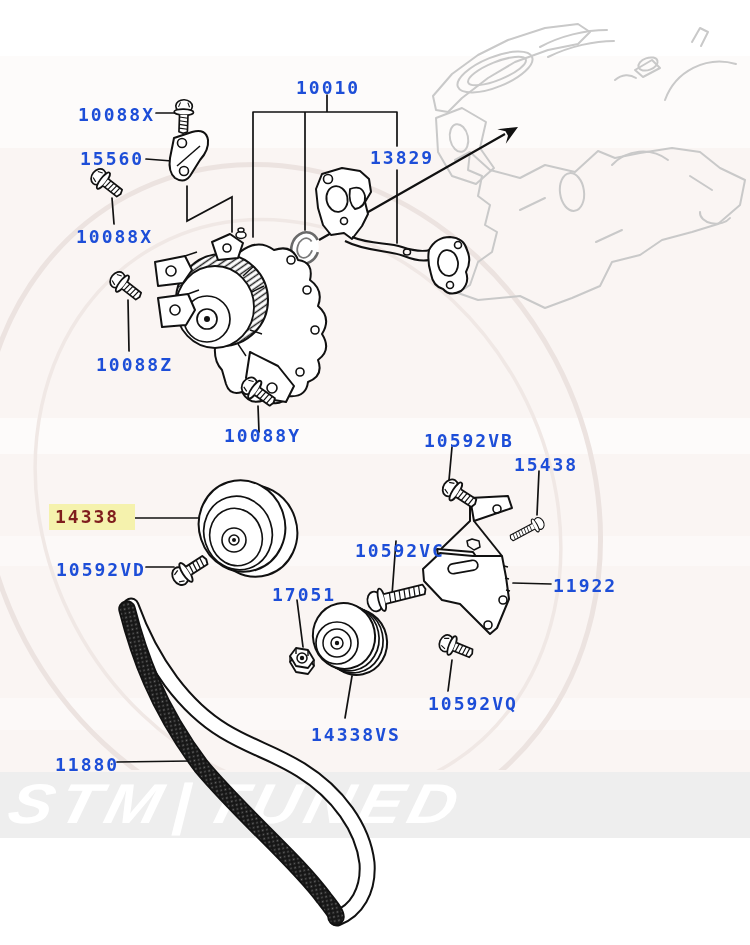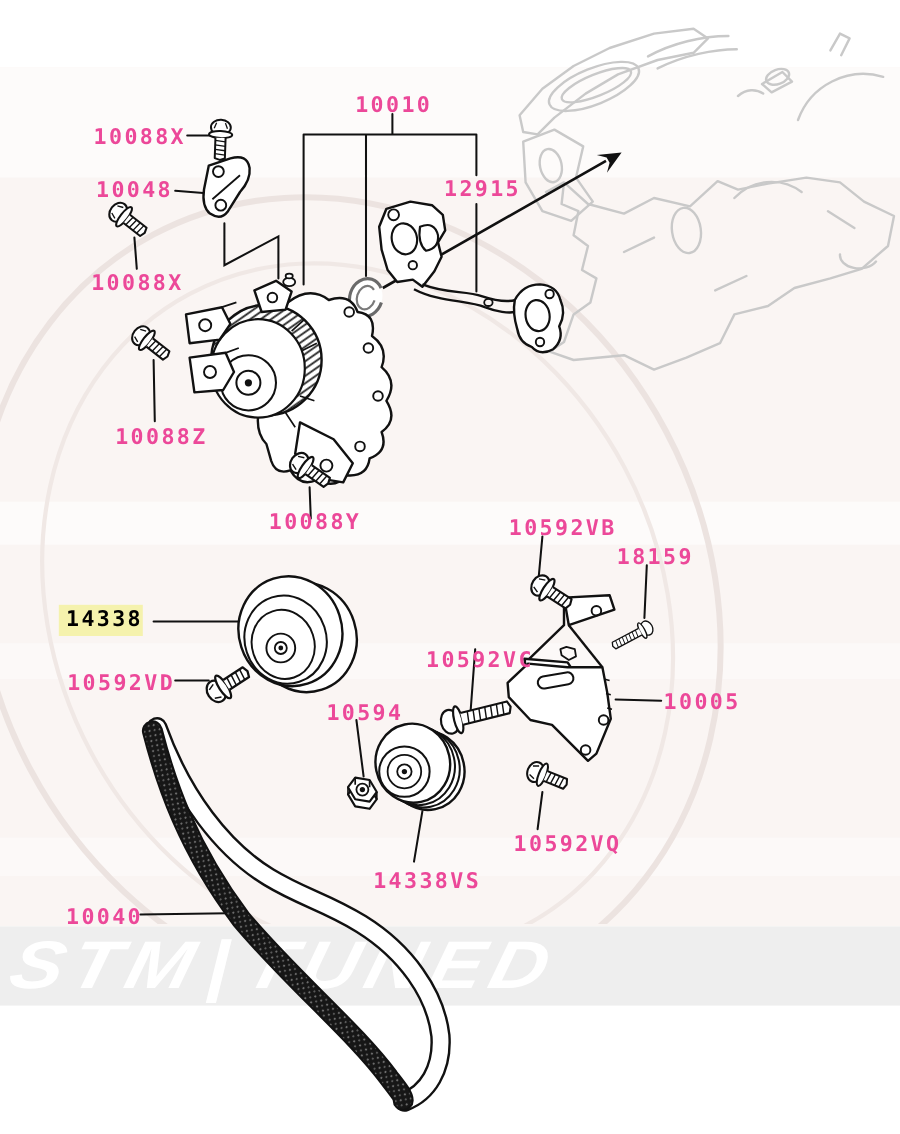--- a/index.html
+++ b/index.html
@@ -2,22 +2,22 @@
 <html><head>
 <meta charset="utf-8">
 <style>
   html,body{margin:0;padding:0;background:#fff;}
   .stage{position:relative;width:750px;height:945px;margin:0 auto;background:#ffffff;overflow:hidden;
          font-family:"DejaVu Sans Mono","Liberation Mono",monospace;}
   .bg-tint{position:absolute;left:0;width:750px;background:#f9f2ef;opacity:.78;}
   .bg-stripe{position:absolute;left:0;width:750px;background:#ffffff;}
   .art{position:absolute;left:0;top:0;}
   .plabel{position:absolute;font:700 18px "DejaVu Sans Mono","Liberation Mono",monospace;
-          letter-spacing:2px;color:#ec4899;white-space:nowrap;line-height:21px;cursor:pointer;}
-  .plabel.hl{background:#f5f2ad;color:#000000;padding:2px 0 3px 6px;}
+          letter-spacing:2px;color:#1d4ed8;white-space:nowrap;line-height:21px;cursor:pointer;}
+  .plabel.hl{background:#f5f2ad;color:#7f1d1d;padding:2px 16px 3px 6px;}
   .wm-band{position:absolute;left:0;top:772px;width:750px;height:66px;background:#eeeeee;overflow:hidden;}
   .wm-text{display:inline-block;font:italic 800 56px "Liberation Sans",sans-serif;color:#ffffff;
            letter-spacing:5px;line-height:64px;white-space:nowrap;
            transform:skewX(-14deg) scaleX(1.18);transform-origin:0 50%;margin-left:10px;}
   .wm-text span{color:#ffffff;}
   .wm-bar{font-style:normal;padding:0 6px;}
 </style>
 </head>
 <body>
 
@@ -236,30 +236,30 @@
 
     <g fill="none" stroke-linecap="round">
       <path d="M131,606 C152,664 186,708 224,731 C252,748 272,752 301,770 C338,793 363,828 367,863 C369,891 356,911 337,918" stroke="#111" stroke-width="17"></path>
       <path d="M131,606 C152,664 186,708 224,731 C252,748 272,752 301,770 C338,793 363,828 367,863 C369,891 356,911 337,918" stroke="#fff" stroke-width="13"></path>
       <path d="M127,609 C138,652 156,706 201,766 C243,816 296,860 324,898 C331,907 336,913 336,917" stroke="#111" stroke-width="17.5"></path>
       <path d="M127,609 C138,652 156,706 201,766 C243,816 296,860 324,898 C331,907 336,913 336,917" stroke="url(#beltTex)" stroke-width="14"></path>
     </g>
   </svg>
 
   <div class="plabel" style="left:78px;top:104px">10088X</div>
-  <div class="plabel" style="left:80px;top:148px">10048</div>
+  <div class="plabel" style="left:80px;top:148px">15560</div>
   <div class="plabel" style="left:76px;top:226px">10088X</div>
   <div class="plabel" style="left:96px;top:354px">10088Z</div>
   <div class="plabel" style="left:224px;top:425px">10088Y</div>
   <div class="plabel" style="left:296px;top:77px">10010</div>
-  <div class="plabel" style="left:370px;top:147px">12915</div>
+  <div class="plabel" style="left:370px;top:147px">13829</div>
   <div class="plabel" style="left:424px;top:430px">10592VB</div>
-  <div class="plabel" style="left:514px;top:454px">18159</div>
+  <div class="plabel" style="left:514px;top:454px">15438</div>
   <div class="plabel" style="left:355px;top:540px">10592VC</div>
-  <div class="plabel" style="left:553px;top:575px">10005</div>
+  <div class="plabel" style="left:553px;top:575px">11922</div>
   <div class="plabel" style="left:428px;top:693px">10592VQ</div>
-  <div class="plabel" style="left:272px;top:584px">10594</div>
+  <div class="plabel" style="left:272px;top:584px">17051</div>
   <div class="plabel" style="left:311px;top:724px">14338VS</div>
   <div class="plabel hl" style="left:49px;top:504px">14338</div>
   <div class="plabel" style="left:56px;top:559px">10592VD</div>
-  <div class="plabel" style="left:55px;top:754px">10040</div>
+  <div class="plabel" style="left:55px;top:754px">11880</div>
 
 </div>
 
 </body></html>

